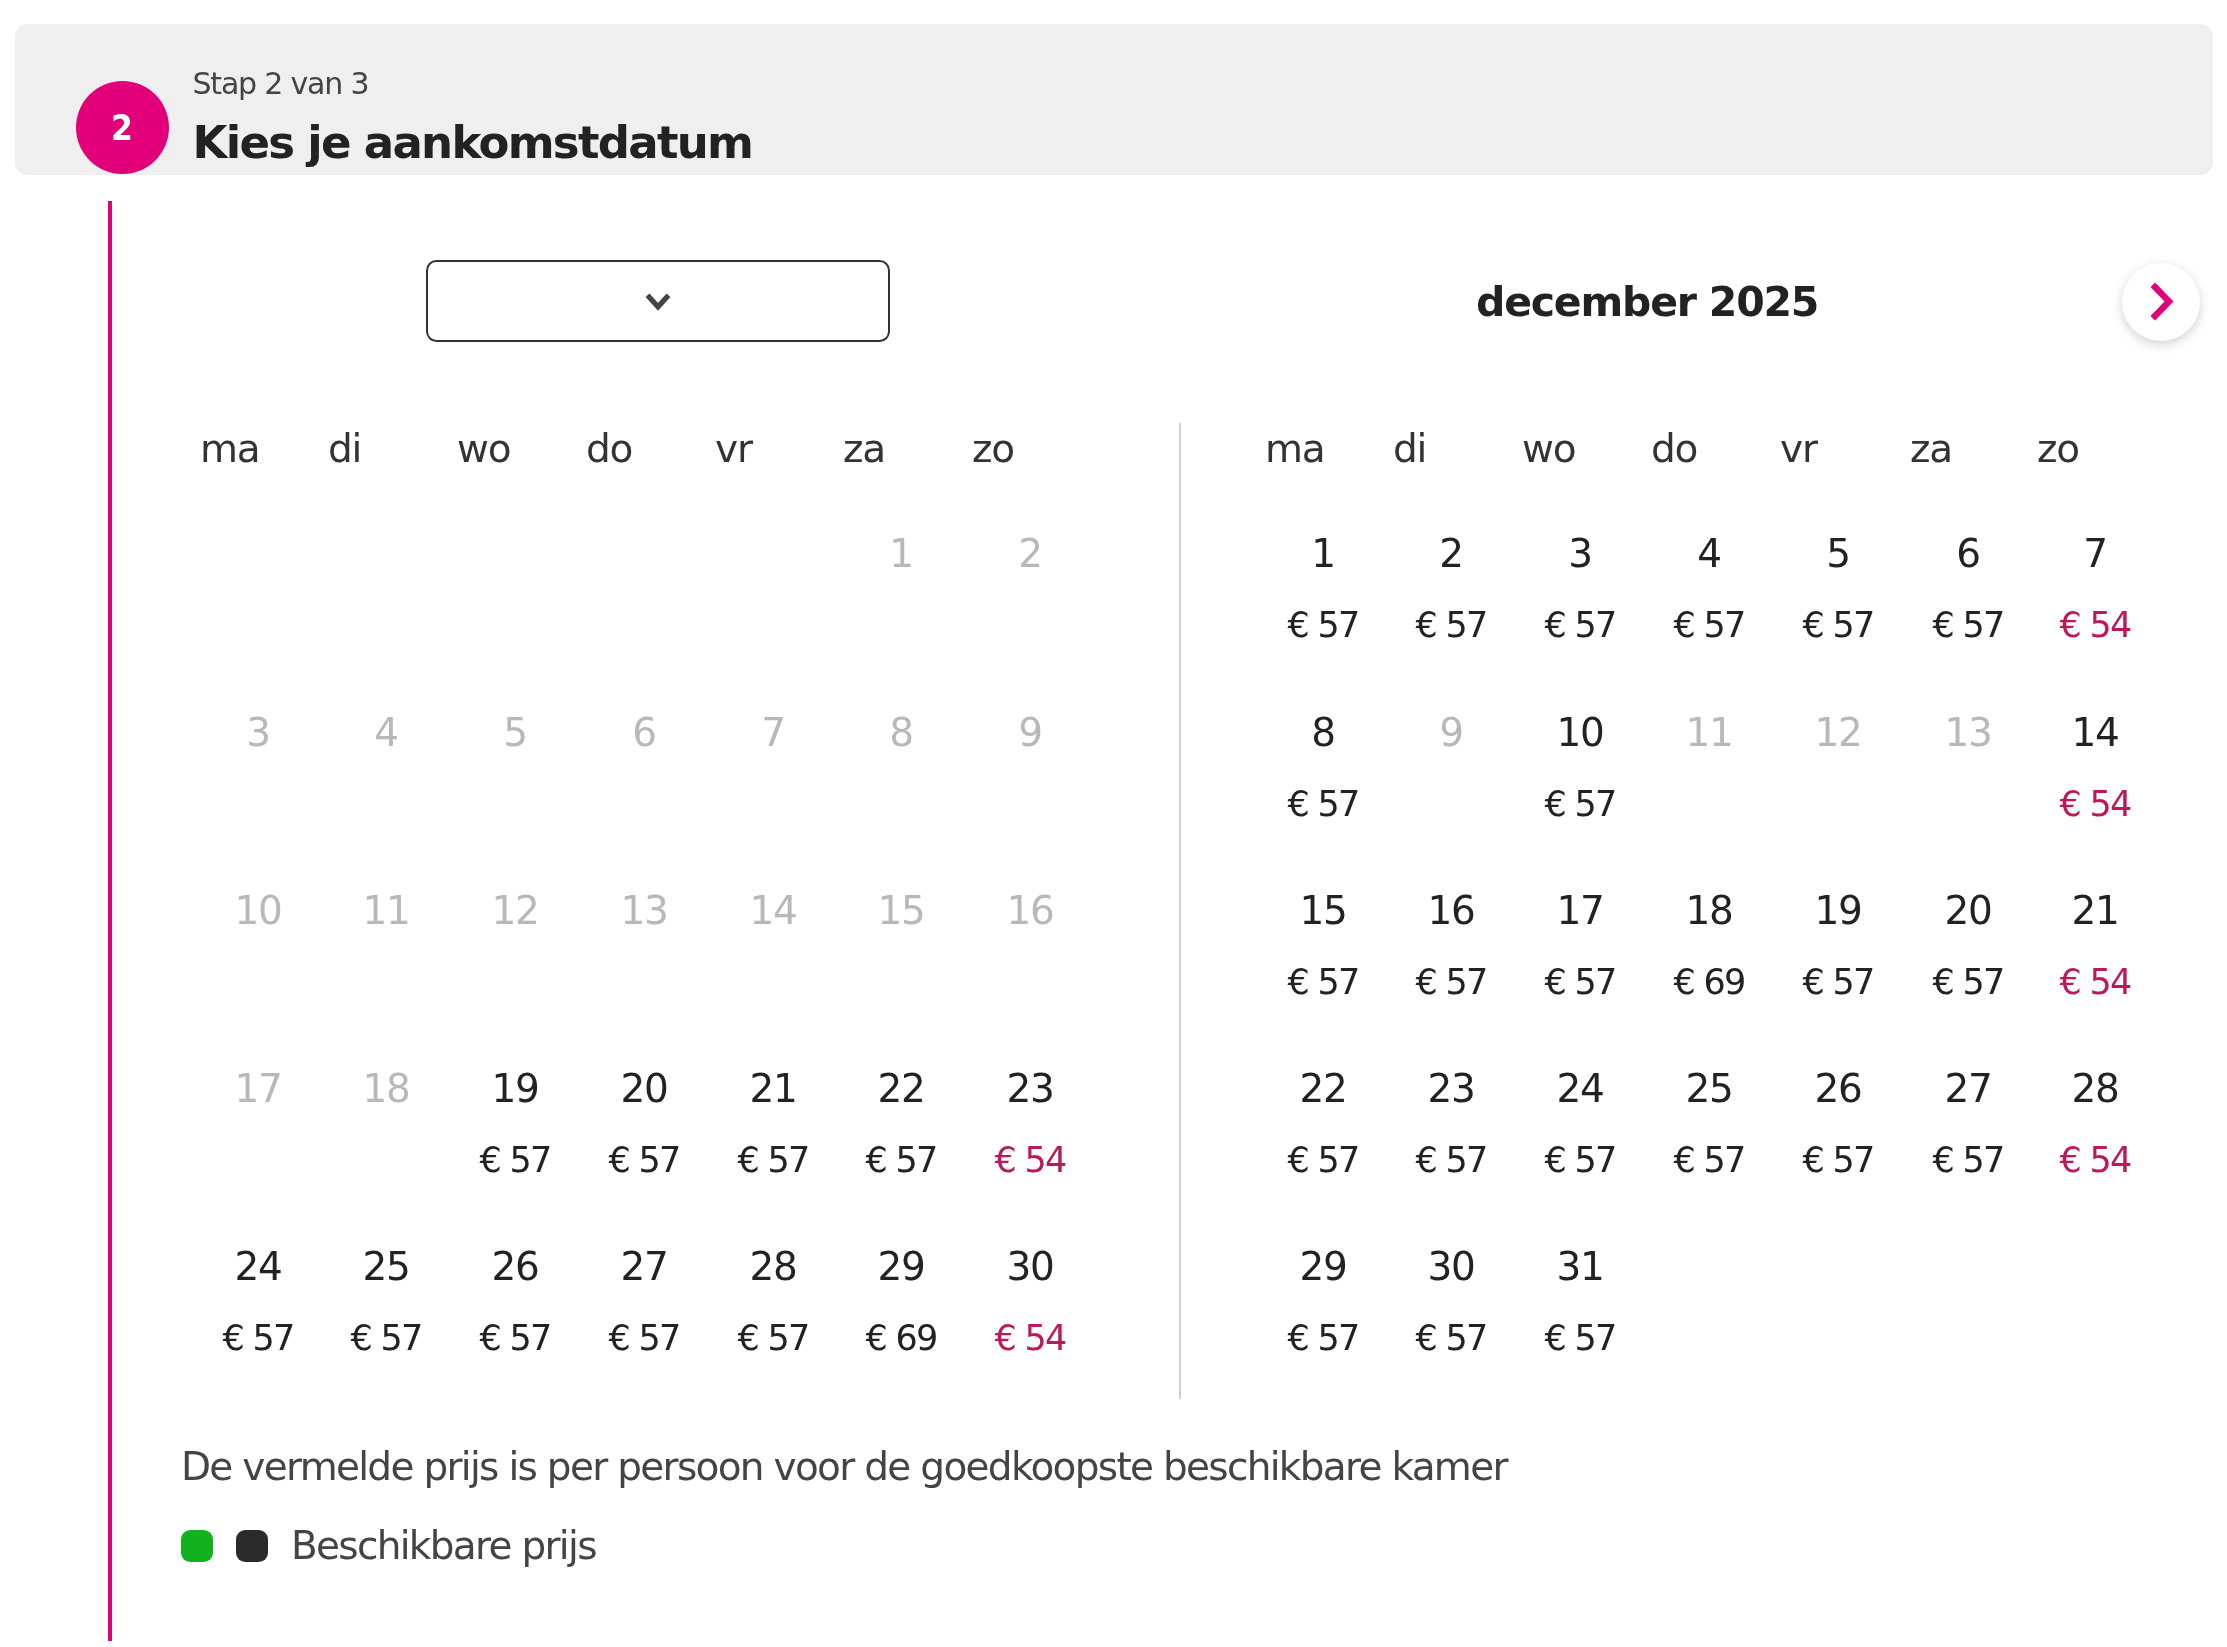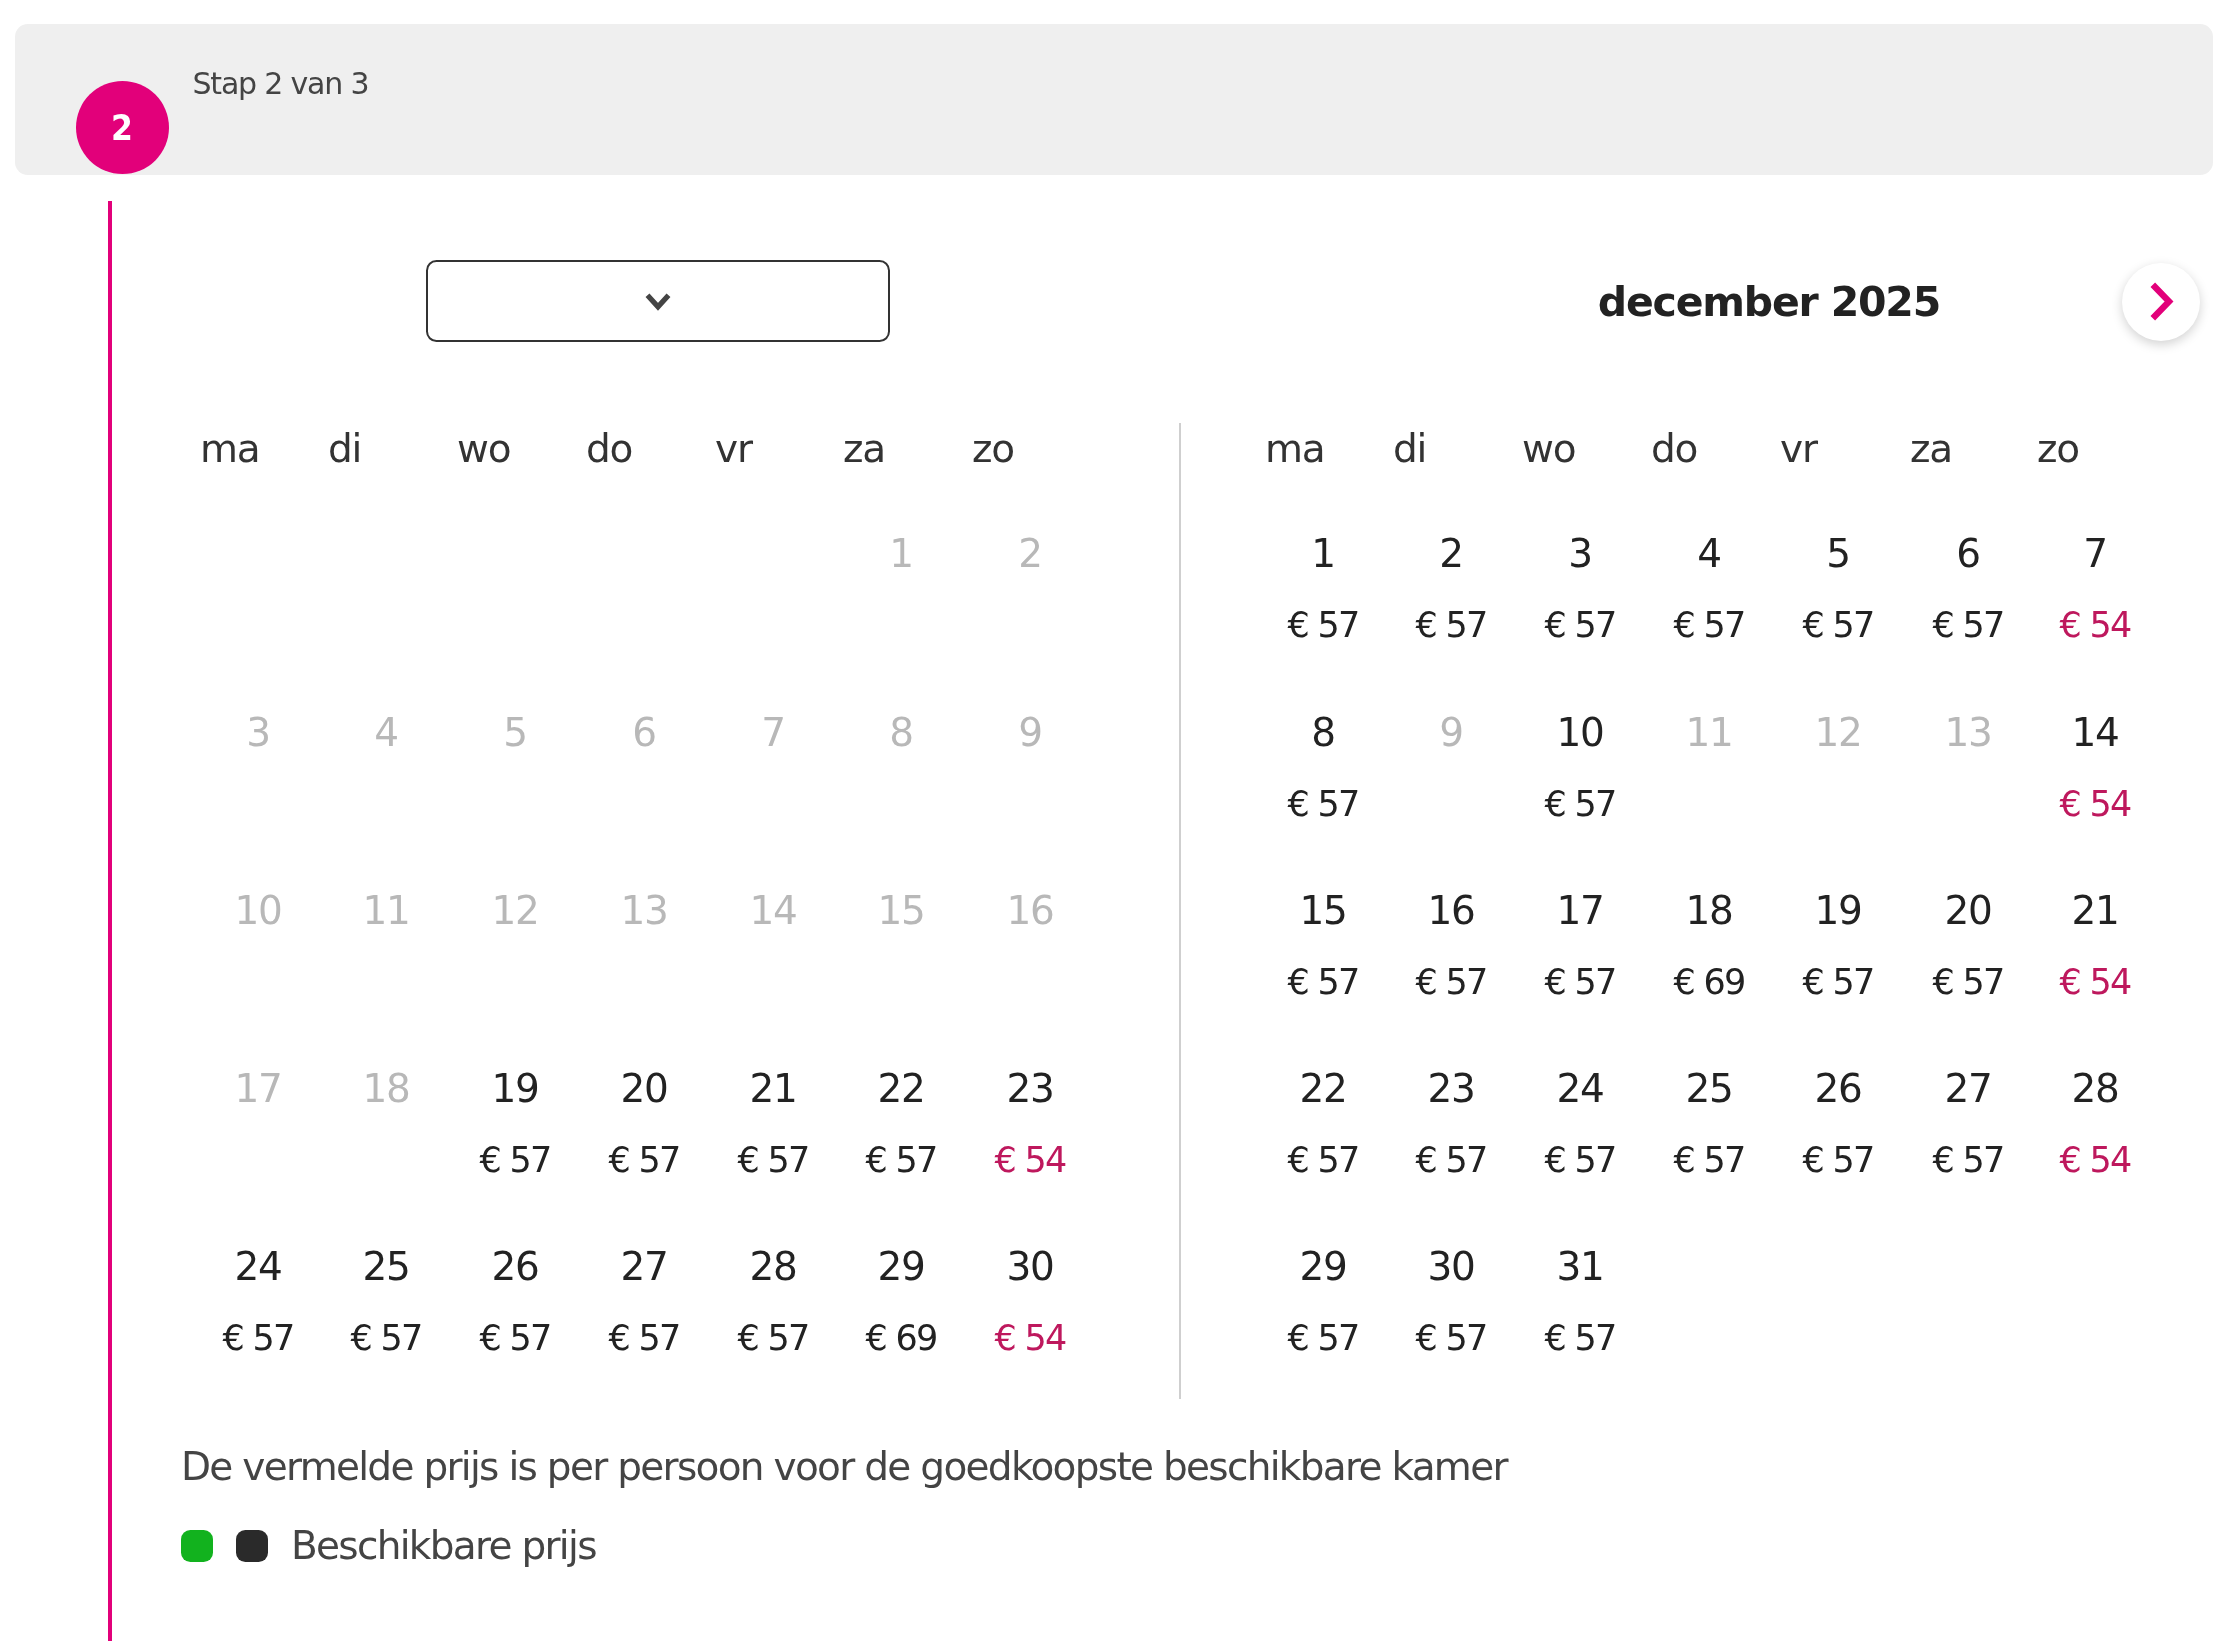--- a/index.html
+++ b/index.html
@@ -15,21 +15,21 @@
   .step-title { position:absolute; left:178px; top:92px; font-size:45px; font-weight:bold; color:#222;
                 font-family:"DejaVu Sans","Liberation Sans",sans-serif; letter-spacing:-1.7px; }
   .pink-line { position:absolute; left:108px; top:201px; width:3.5px; height:1440px; background:#e2007a; }
 
   .month-select { position:absolute; left:426px; top:260px; width:464px; height:82px;
                   border:2.9px solid #333; border-radius:10.4px; background:#fff; box-sizing:border-box;
                   display:flex; align-items:center; justify-content:center; gap:23px; cursor:pointer; }
   .month-select .lbl { font-size:41px; font-weight:bold; color:#222; letter-spacing:-1.2px;
                        font-family:"DejaVu Sans","Liberation Sans",sans-serif; }
   .chev { width:28px; height:28px; display:inline-block; }
-  .dec-title { position:absolute; left:1476px; top:278px; width:464px; text-align:right;
+  .dec-title { position:absolute; left:1476px; top:278px; width:464px; text-align:left;
                font-size:41px; font-weight:bold; color:#222; letter-spacing:-1.2px;
                font-family:"DejaVu Sans","Liberation Sans",sans-serif; }
   .next-btn { position:absolute; left:2122px; top:263px; width:78px; height:78px; border-radius:50%;
               background:#fff; box-shadow:0 3.5px 10.4px rgba(0,0,0,0.18);
               display:flex; align-items:center; justify-content:center; cursor:pointer; }
 
   .divider { position:absolute; left:1179px; top:423px; width:2.3px; height:976px; background:#cfcfcf; }
 
   .wd { position:absolute; top:426px; width:116px; margin-left:-58px; text-align:left;
         font-size:39px; color:#333; font-family:"DejaVu Sans","Liberation Sans",sans-serif; letter-spacing:-1.2px; }
@@ -49,20 +49,21 @@
                  font-family:"DejaVu Sans","Liberation Sans",sans-serif; letter-spacing:-1.7px; }
 </style>
 </head>
 <body>
 
 <div class="header">
   <div class="step-circle">
     <span>2</span>
   </div>
   <div class="step-sub">Stap 2 van 3</div>
+  <div class="step-title">Kies je aankomstdatum</div>
 </div>
 
 <div class="pink-line"></div>
 
 <div class="month-select">
   <span class="chev">
     <svg width="28" height="28" viewBox="0 0 48 48">
         <polyline points="6,14 24,34 42,14" fill="none" stroke="#444" stroke-width="9" stroke-linejoin="miter"></polyline>
       </svg>
   </span>

